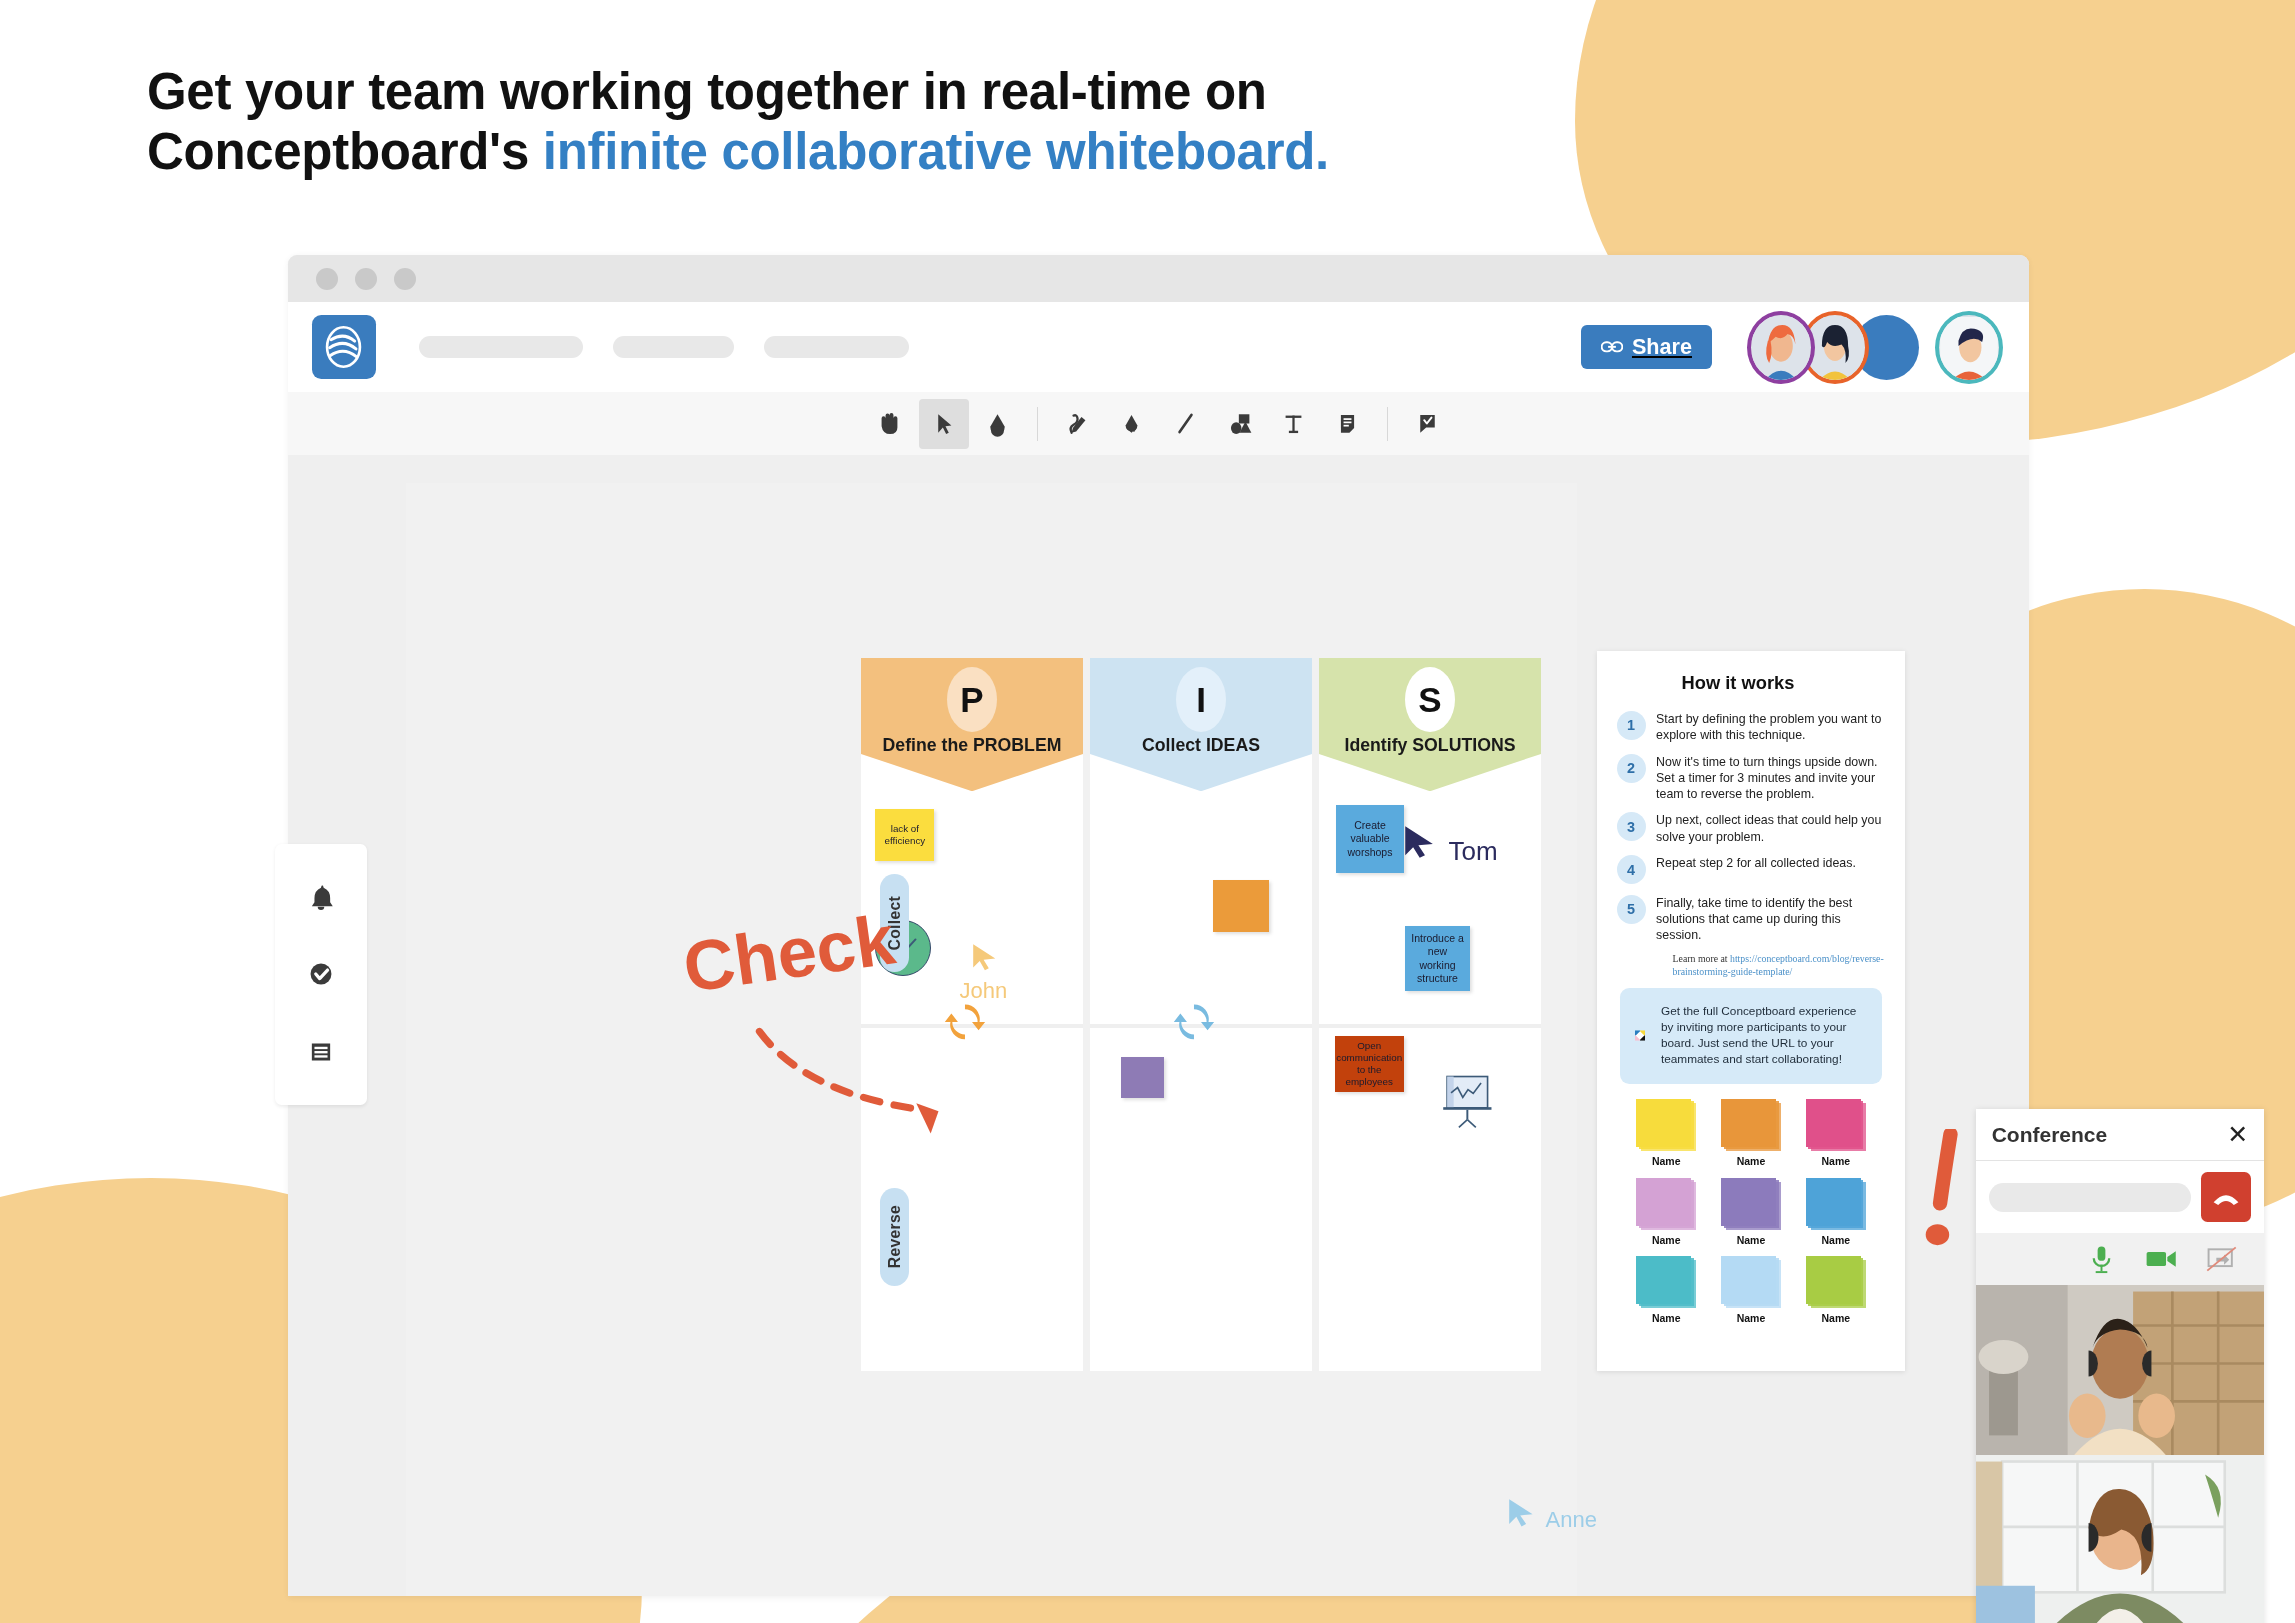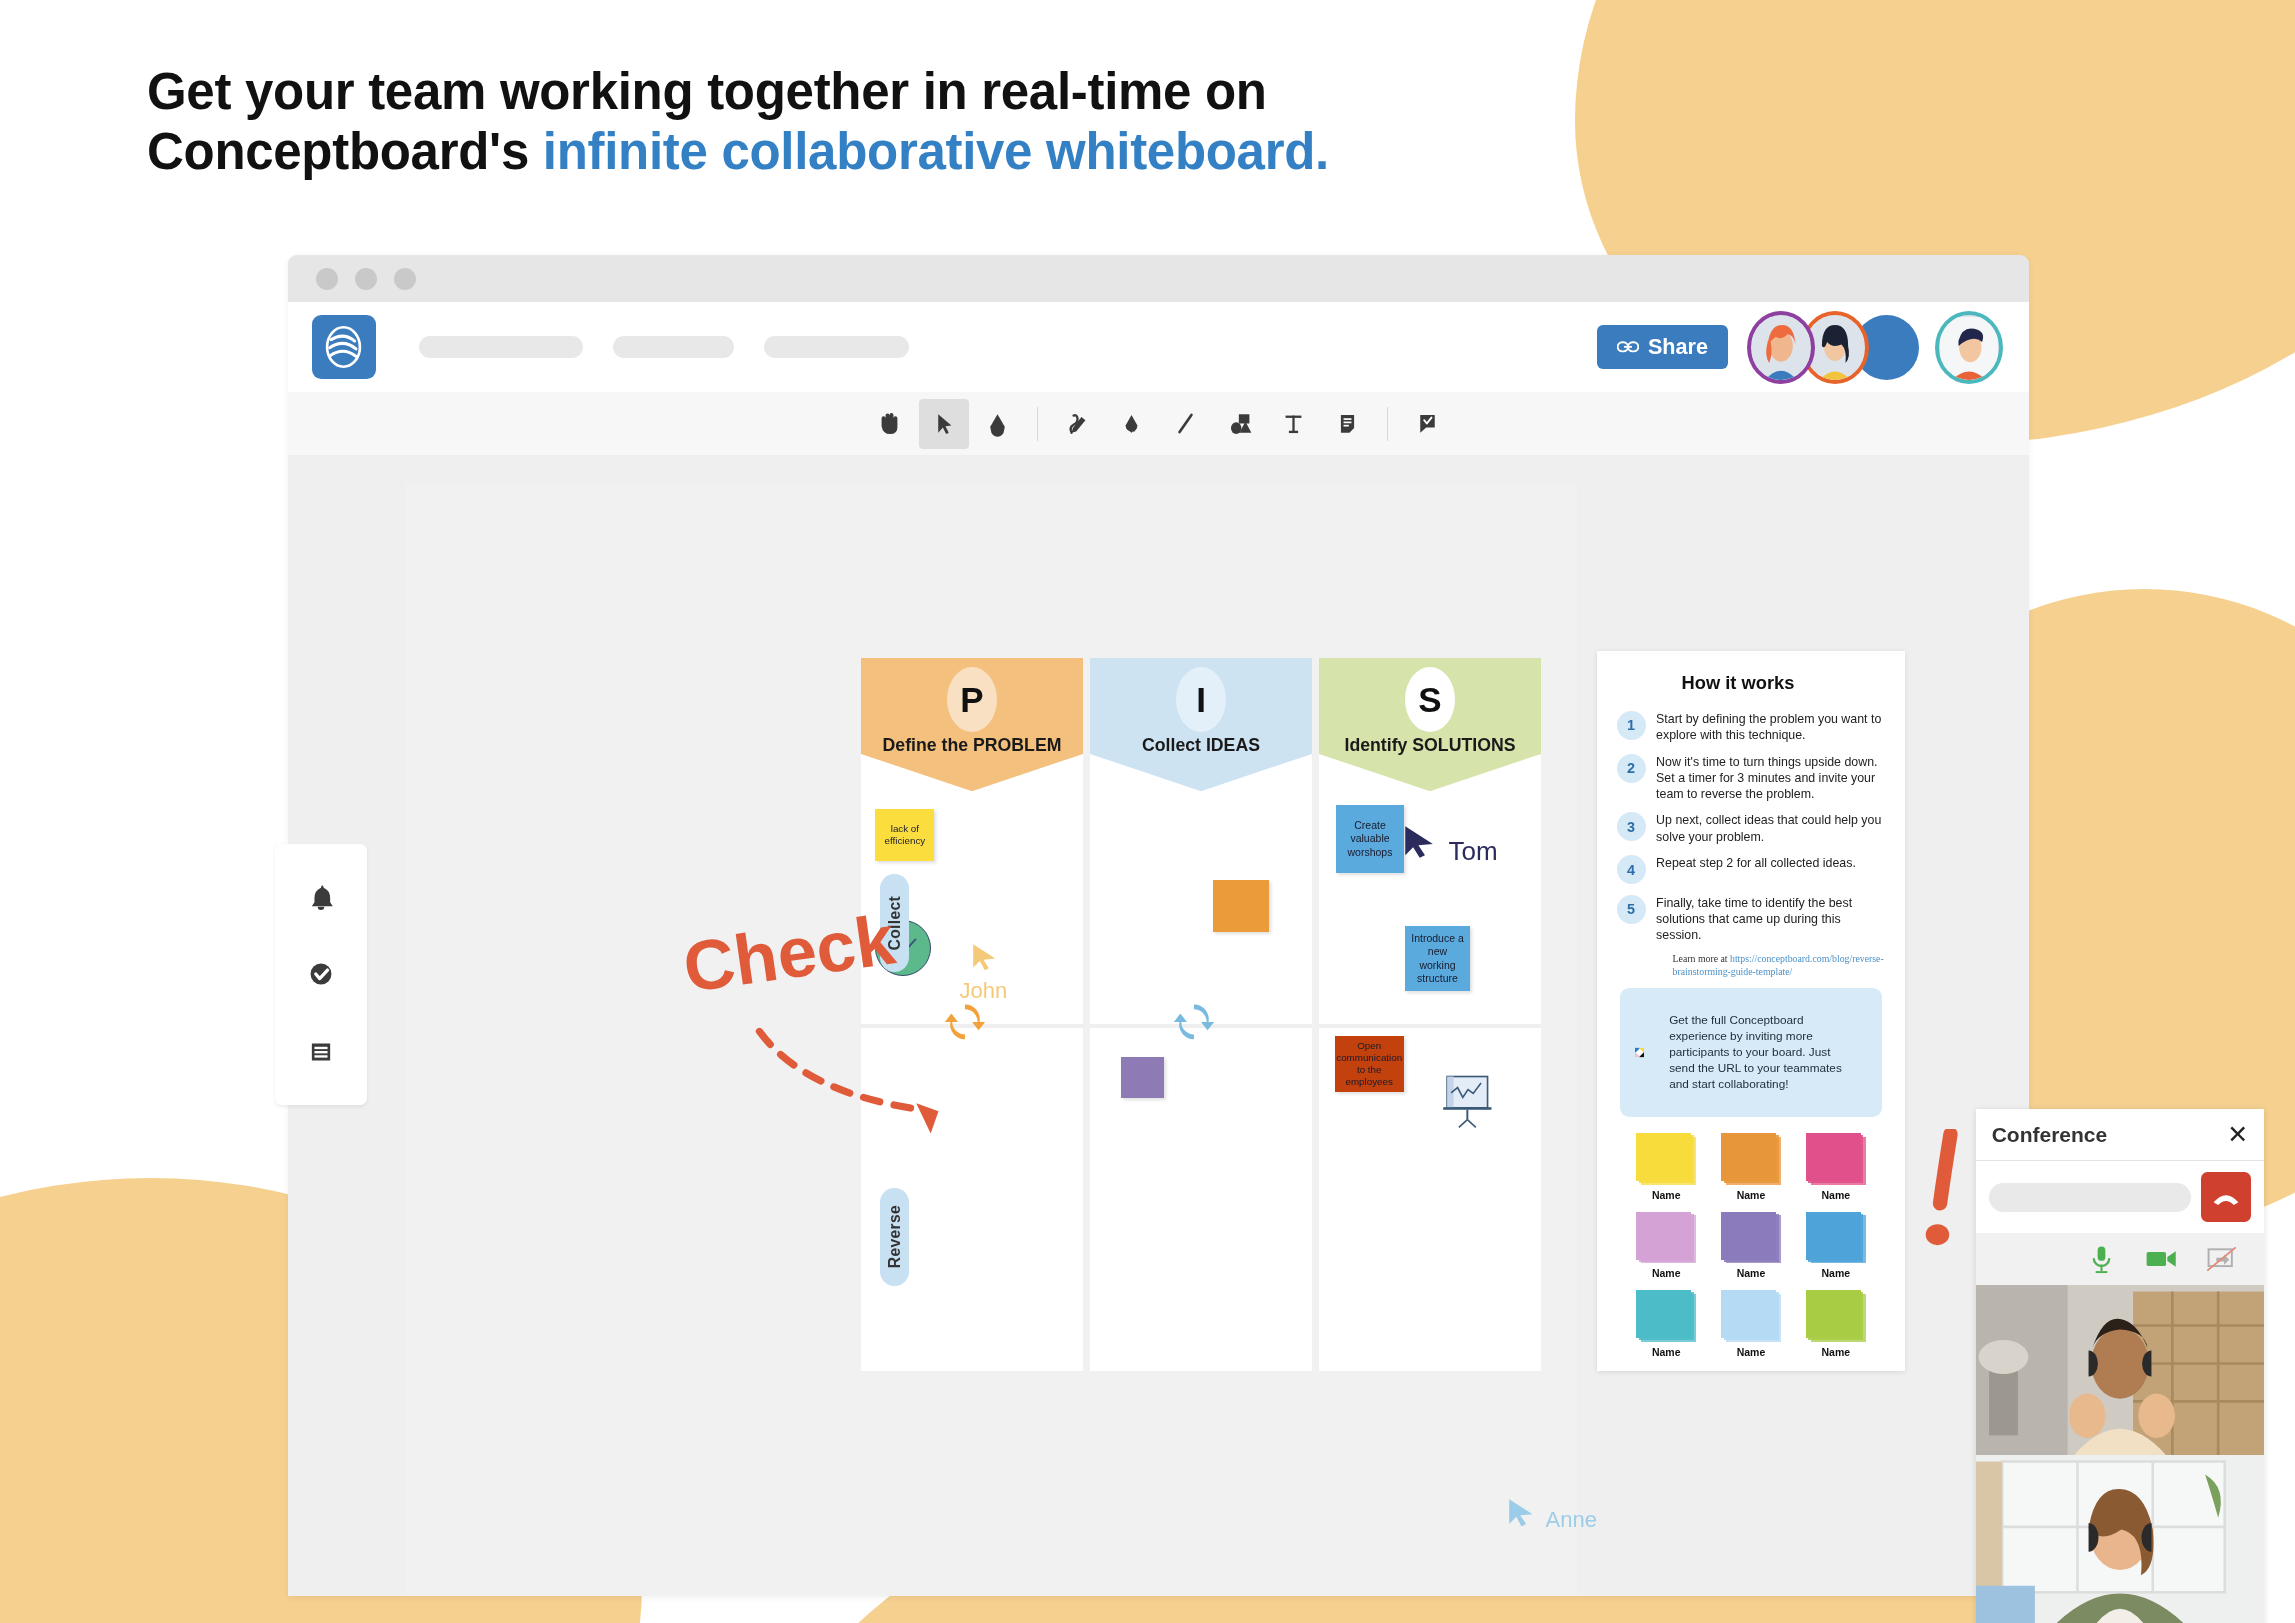--- a/index.html
+++ b/index.html
@@ -53,21 +53,21 @@
   }
   .logo{
     width:64px;height:64px;border-radius:9.2px;background:#3a7cbe;
     display:flex;align-items:center;justify-content:center;flex:none;
   }
   .nav-pills{display:flex;gap:30px;margin-left:43px;}
   .pill{height:22px;border-radius:11px;background:#e8e8e8;}
   .pill.w1{width:164px;}
   .pill.w2{width:121px;}
   .pill.w3{width:145px;}
-  .appbar-right{margin-left:auto;display:flex;align-items:center;gap:0;}
+  .appbar-right{margin-left:auto;display:flex;align-items:center;gap:16px;text-decoration:underline;}
   .share-btn{
     background:#3a7cbe;color:#fff;border-radius:5.9px;height:44px;
     display:flex;align-items:center;gap:9.2px;padding:0 19.6px;
     font-size:21.6px;font-weight:bold;cursor:pointer;margin-right:19.6px;
   }
   .avatars{display:flex;align-items:center;}
   .av{
     width:68px;height:73px;border-radius:50%;position:relative;
     display:flex;align-items:flex-end;justify-content:center;overflow:hidden;
     background:#dde3ea;box-sizing:border-box;
@@ -168,21 +168,21 @@
     display:flex;align-items:center;justify-content:center;
     font-size:14.4px;font-weight:bold;color:#2e6fa8;margin-top:1.3px;
   }
   .steptxt{font-size:12.4px;line-height:1.3;color:#222;padding-top:1.3px;}
   .learn{font-size:9.8px;color:#333;margin:6.5px 0 9.2px 56px;line-height:1.35;font-family:Liberation Serif, serif;}
   .learn a{color:#4a90c8;text-decoration:none;word-break:break-all;}
   .invite{
     background:#d6eaf8;border-radius:9.2px;padding:13px 14.4px;display:flex;gap:13px;
     align-items:center;margin:0 3.9px 15.7px 3.9px;
   }
-  .invite p{margin:12px;font-size:11.8px;line-height:1.35;color:#1e2b38;}
+  .invite p{margin:3px;font-size:11.8px;line-height:1.35;color:#1e2b38;}
   .sticky-grid{display:grid;grid-template-columns:repeat(3,1fr);gap:2.6px 6.5px;padding:0 10.5px;}
   .sg-cell{display:flex;flex-direction:column;align-items:center;}
   .stack{width:60px;height:52px;position:relative;}
   .stack i{position:absolute;left:0;top:0;width:55px;height:48px;display:block;}
   .sg-name{font-size:10.5px;font-weight:bold;color:#111;margin:3.9px 0 7.9px;}
 
   
   .conf{
     position:absolute;left:1688px;top:654px;width:288px;height:687px;
     background:#fff;box-shadow:0 1.3px 6.5px rgba(0,0,0,.12);z-index:9;

